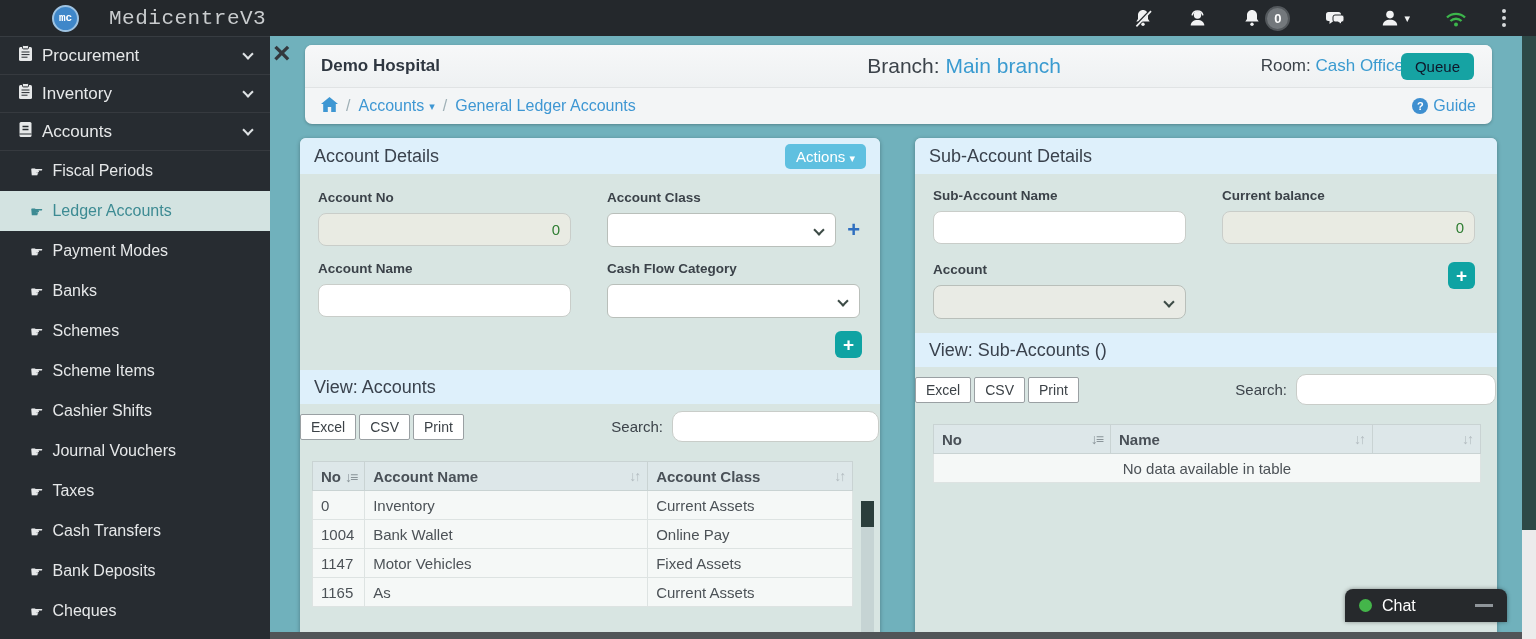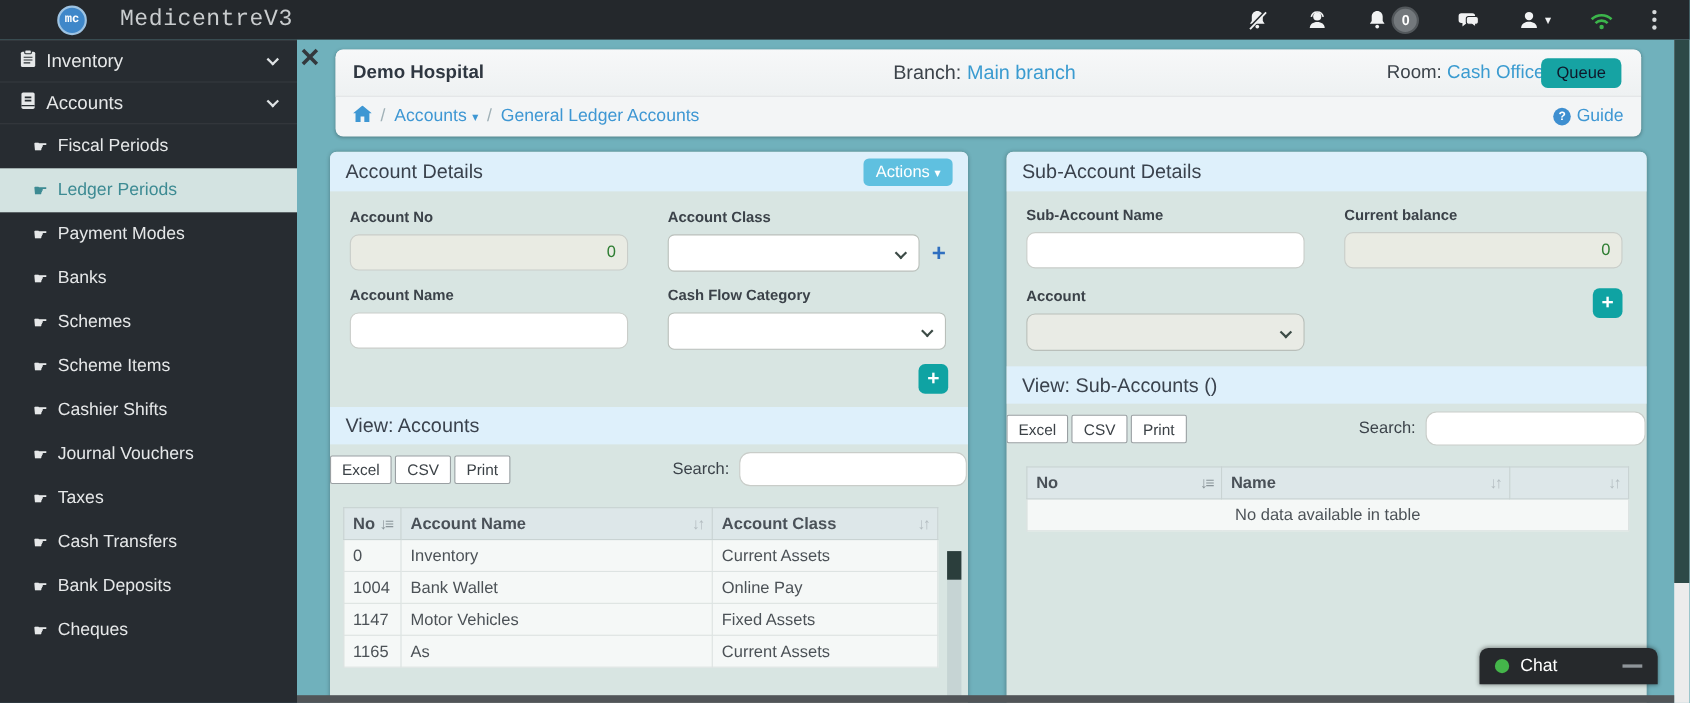--- a/index.html
+++ b/index.html
@@ -43,22 +43,22 @@
     background:#70b1bc; overflow:hidden; }
   .close-x { position:absolute; left:3px; top:2px; color:#33383d;
     font-size:30px; font-weight:bold; line-height:1; cursor:pointer; }
 
   .page-head { position:absolute; left:35px; top:9px; width:1187px;
     border-radius:7px; overflow:hidden; background:#f3f5f6;
     box-shadow:0 1px 3px rgba(0,0,0,.25); }
   .ph-row1 { height:43px; display:flex; align-items:center; padding:0 16px;
     background:linear-gradient(#f7f8f9,#eef1f2); border-bottom:1px solid #e0e3e4; }
   .hospital { font-size:17px; font-weight:bold; color:#2f3741; }
-  .ph-center { position:absolute; left:410px; width:360px; text-align:center;
-    font-size:18px; color:#3c434a; }
+  .ph-center { position:absolute; left:396px; width:360px; text-align:right;
+    font-size:21px; color:#3c434a; }
   .ph-room { margin-left:auto; font-size:17px; color:#3c434a; margin-right:72px; }
   .link-val { color:#3a9bd0; }
   .queue-btn { position:absolute; right:18px; top:8px; background:#16a3a3;
     color:#0f172a; font-size:15px; padding:5px 14px; border:none; border-radius:6px;
     cursor:pointer; }
   .ph-row2 { height:36px; display:flex; align-items:center; padding:0 16px;
     font-size:16px; color:#3e97d3; gap:8px; }
   .crumb-sep { color:#9fb0b6; }
   .crumb { color:#3e97d3; cursor:pointer; display:flex; align-items:center; gap:5px; }
   .caret-b { font-size:11px; }
@@ -203,40 +203,49 @@
   </div>
 </header>
 
 <aside class="sidebar">
   <div class="side-item">
     <span><svg width="15" height="17" viewBox="0 0 15 17">
           <rect x="1" y="2" width="13" height="14" rx="1.5" fill="#e6e8e9"></rect>
           <rect x="4.5" y="0.5" width="6" height="3.4" rx="1" fill="#e6e8e9" stroke="#272c31"></rect>
           <path stroke="#272c31" d="M3.5 7h8M3.5 9.6h8M3.5 12.2h6"></path>
         </svg></span>
+    <span>Procurement</span>
+    <span class="chev"></span>
+  </div>
+  <div class="side-item">
+    <span><svg width="15" height="17" viewBox="0 0 15 17">
+          <rect x="1" y="2" width="13" height="14" rx="1.5" fill="#e6e8e9"></rect>
+          <rect x="4.5" y="0.5" width="6" height="3.4" rx="1" fill="#e6e8e9" stroke="#272c31"></rect>
+          <path stroke="#272c31" d="M3.5 7h8M3.5 9.6h8M3.5 12.2h6"></path>
+        </svg></span>
     <span>Inventory</span>
     <span class="chev"></span>
   </div>
   <div class="side-item">
     <span><svg width="15" height="17" viewBox="0 0 15 17">
           <rect x="1.5" y="1" width="12" height="15" rx="1.5" fill="#e6e8e9"></rect>
           <path stroke="#272c31" stroke-width="1.6" d="M4.5 5.5h6M4.5 8.5h6"></path>
           <path stroke="#272c31" d="M1.5 13h12"></path>
         </svg></span>
     <span>Accounts</span>
     <span class="chev"></span>
   </div>
 
   <div class="sub-item">
       <span class="hand">☛</span>
       <span>Fiscal Periods</span>
     </div>
   <div class="sub-item active">
       <span class="hand">☛</span>
-      <span>Ledger Periods</span>
+      <span>Ledger Accounts</span>
     </div>
   <div class="sub-item">
       <span class="hand">☛</span>
       <span>Payment Modes</span>
     </div>
   <div class="sub-item">
       <span class="hand">☛</span>
       <span>Banks</span>
     </div>
   <div class="sub-item">

